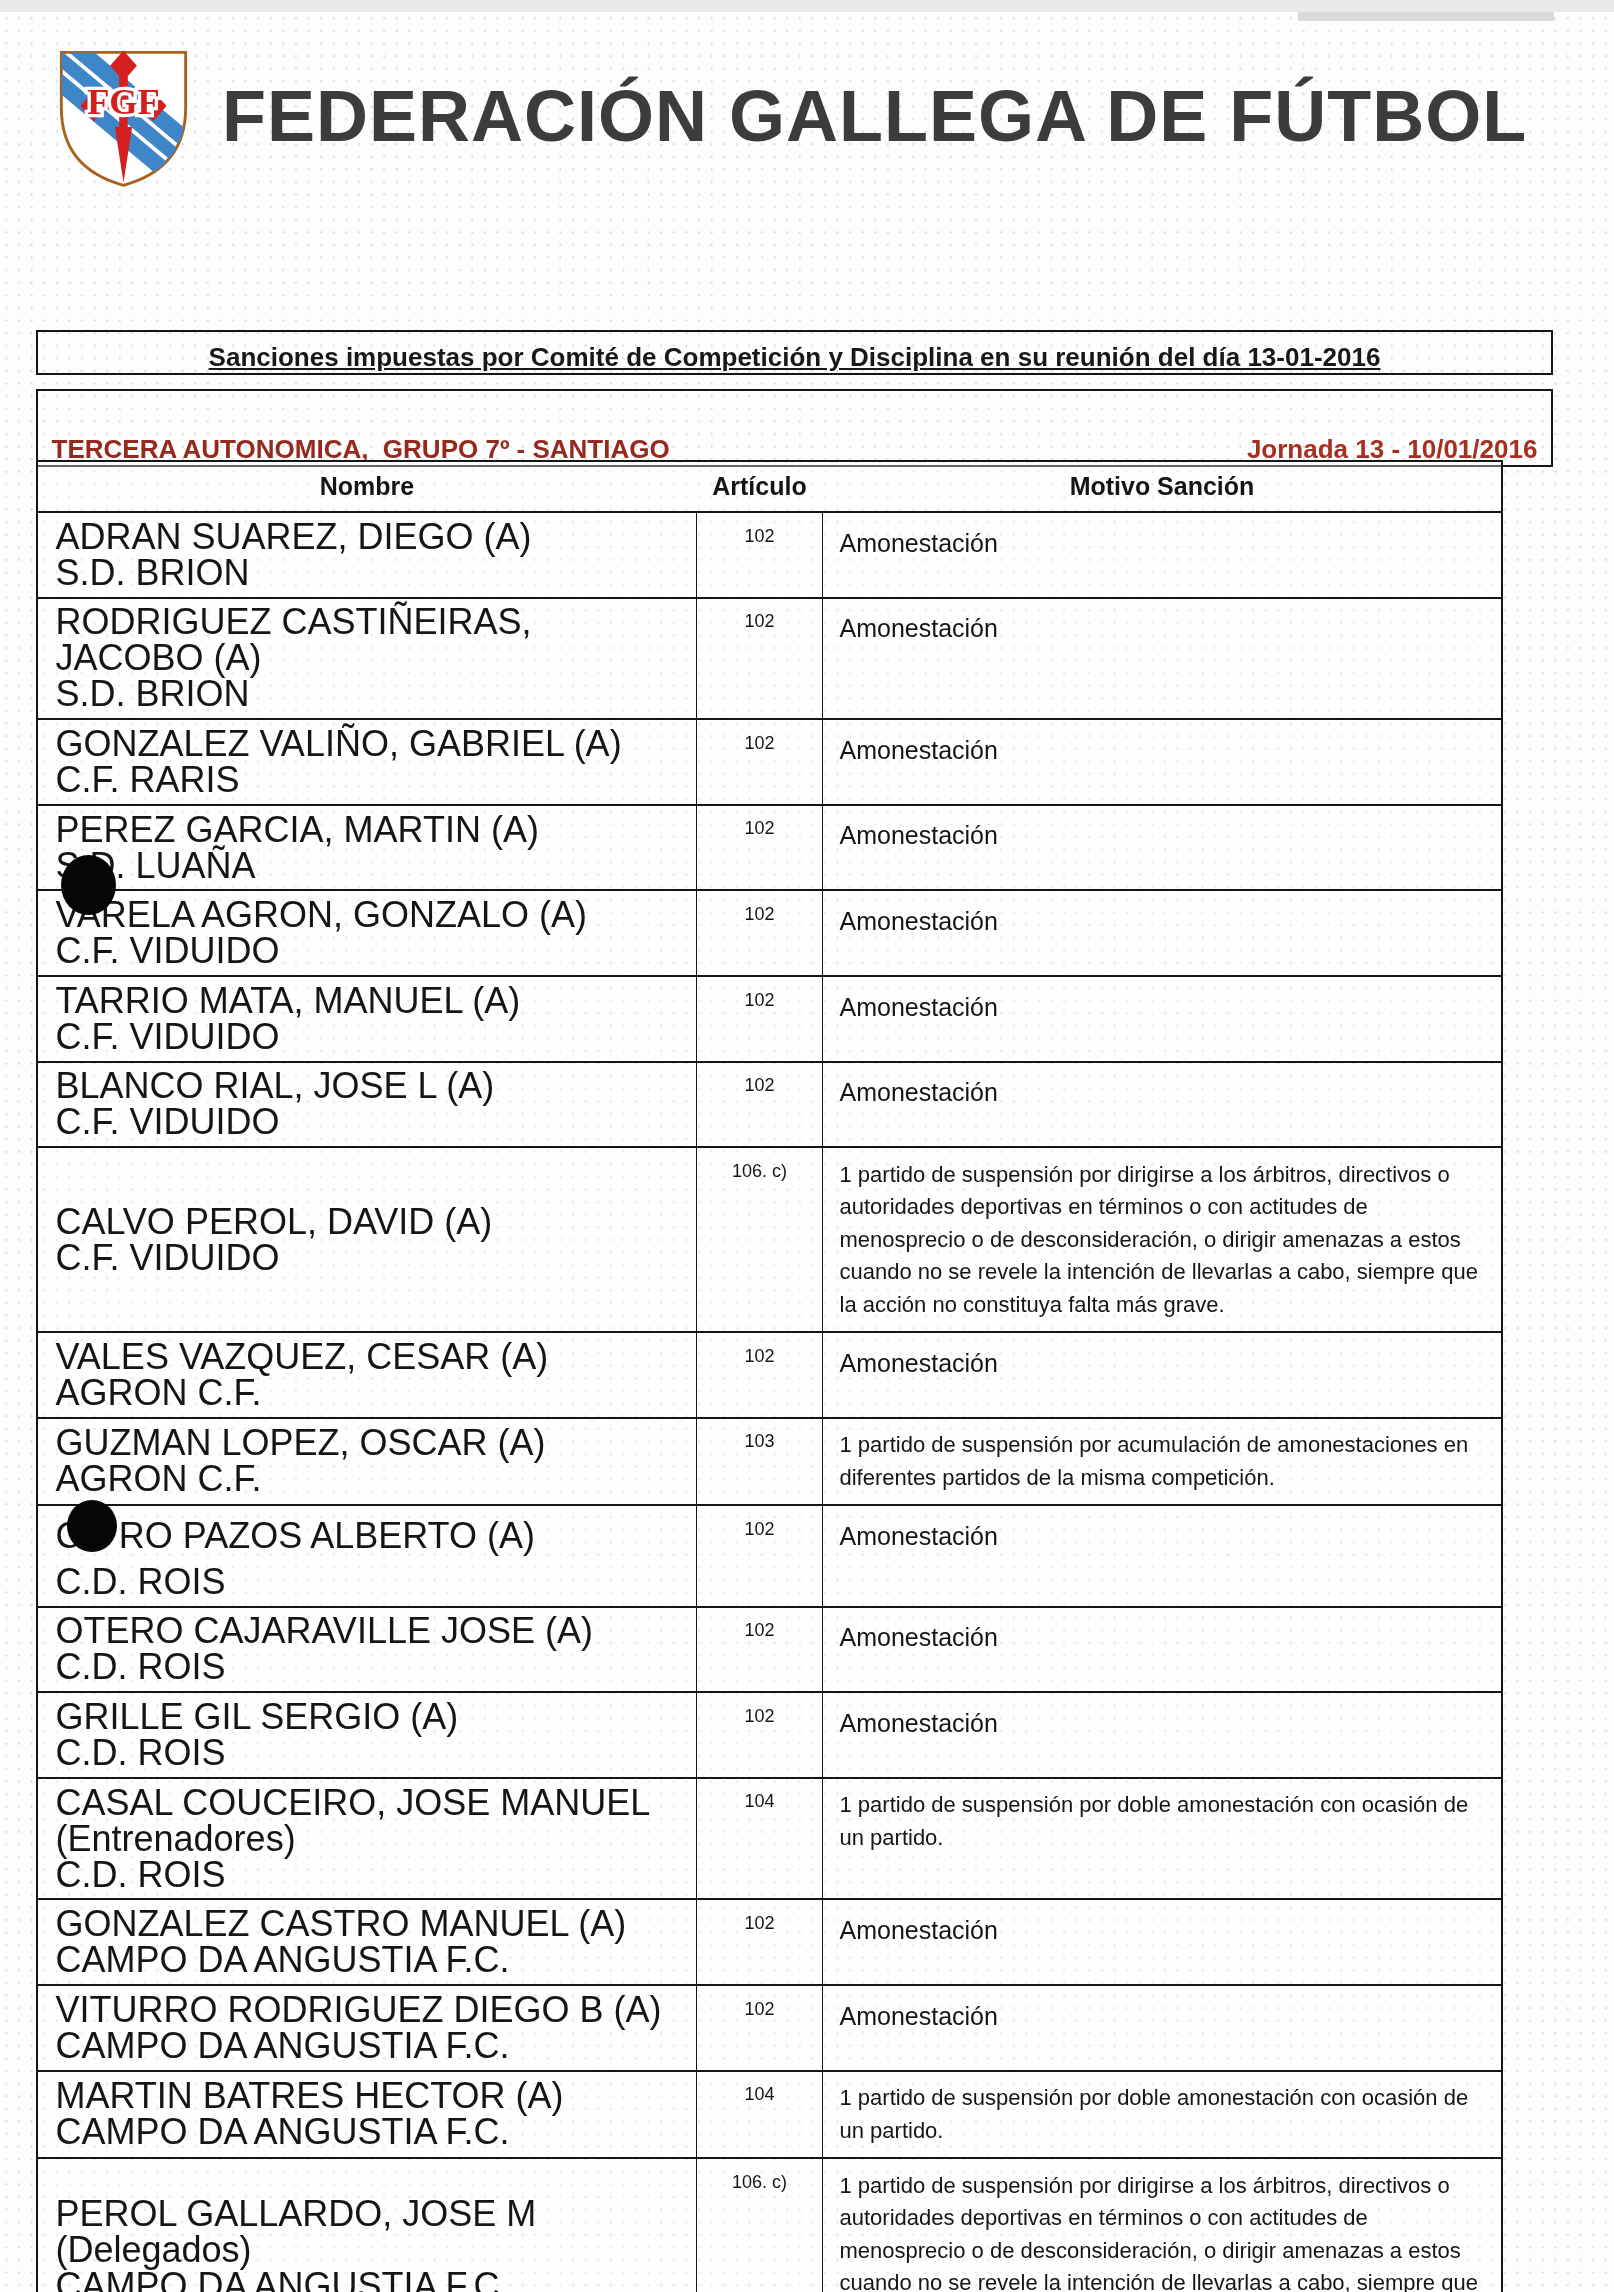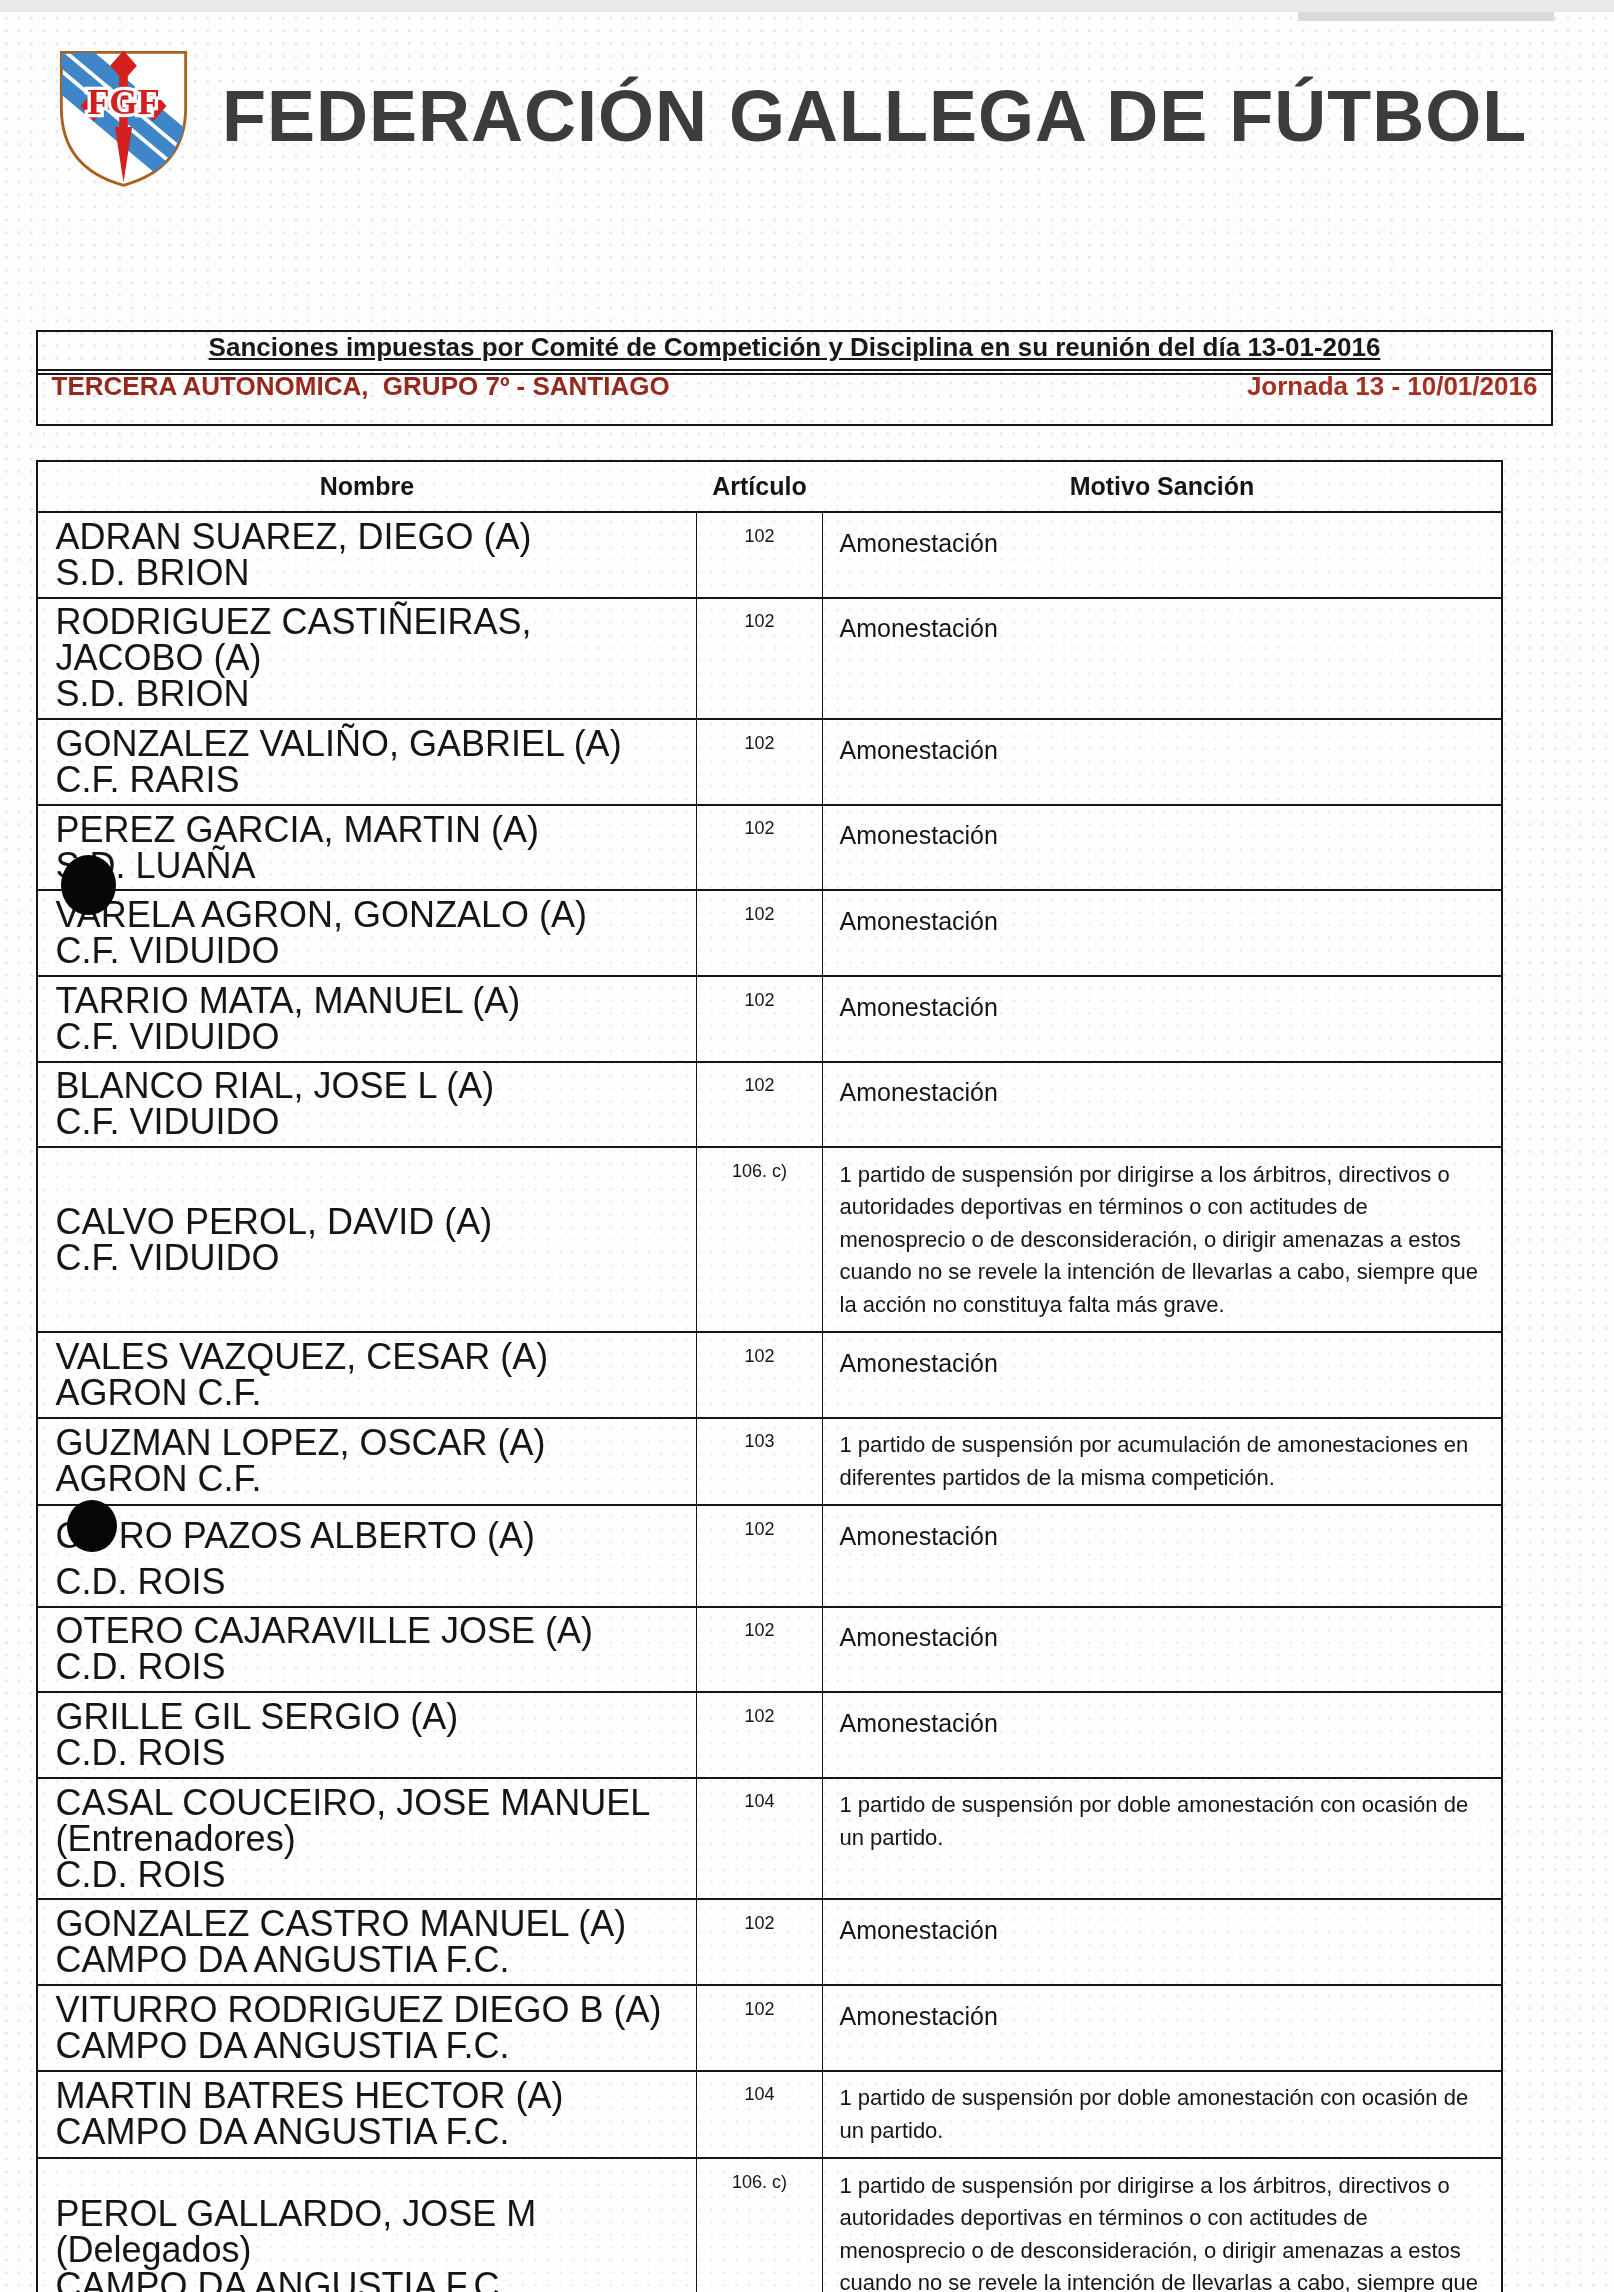--- a/index.html
+++ b/index.html
@@ -7,24 +7,24 @@
     position:relative;width:1615px;height:2292px;margin:12px auto;
     background-color:#fdfdfd;
     background-image:radial-gradient(circle,rgba(140,165,185,.30) 1px,transparent 1.5px);
     background-size:12.6px 12.6px;
     font-family:"Liberation Sans",sans-serif;color:#151515;overflow:hidden;
   }
   .scan-strip{position:absolute;top:0;left:1298px;width:256px;height:8.7px;background:#d7dbde;}
   .brand{position:absolute;top:27px;left:50px;display:flex;align-items:center;gap:25px;}
   .logo{width:147px;height:153px;flex:0 0 auto;}
   .org{font-size:72px;font-weight:bold;color:#3c3c3c;letter-spacing:1px;margin:0;white-space:nowrap;}
-  .box{position:absolute;left:36px;width:1517px;border:2.9px solid #151515;box-sizing:border-box;display:flex;align-items:flex-start;}
+  .box{position:absolute;left:36px;width:1517px;border:2.9px solid #151515;box-sizing:border-box;display:flex;align-items:flex-end;}
   .title-box{top:318px;height:45px;justify-content:center;}
   .title-text{font-size:26px;font-weight:bold;text-decoration:underline;color:#181818;}
-  .comp-box{top:357px;height:57px;justify-content:space-between;padding:0 13.6px;}
+  .comp-box{top:377px;height:78px;justify-content:space-between;padding:0 13.6px;}
   .comp-left,.comp-right{font-size:26px;font-weight:bold;white-space:pre;}
   .sanctions{position:absolute;left:36px;top:448px;width:1467px;border:2.9px solid #151515;box-sizing:border-box;background:rgba(255,255,255,.35);}
   .thead{display:grid;grid-template-columns:658px 127px 1fr;height:49px;border-bottom:2.9px solid #151515;align-items:center;}
   .th{text-align:center;font-weight:bold;font-size:25px;}
   .trow{display:grid;grid-template-columns:658px 127px 1fr;border-bottom:2.9px solid #151515;min-height:80px;}
   .trow:last-child{border-bottom:none;}
   .cell{box-sizing:border-box;}
   .cell-name{position:relative;display:flex;flex-direction:column;justify-content:center;padding:5.8px 7.8px 5.8px 17.5px;font-size:36px;line-height:36px;}
   .cell-art{border-left:1.9px solid #151515;border-right:1.9px solid #151515;text-align:center;padding-top:12.6px;font-size:18px;}
   .cell-mot{padding:12.6px 9.7px 9.7px 16.5px;font-size:25px;line-height:34px;}

